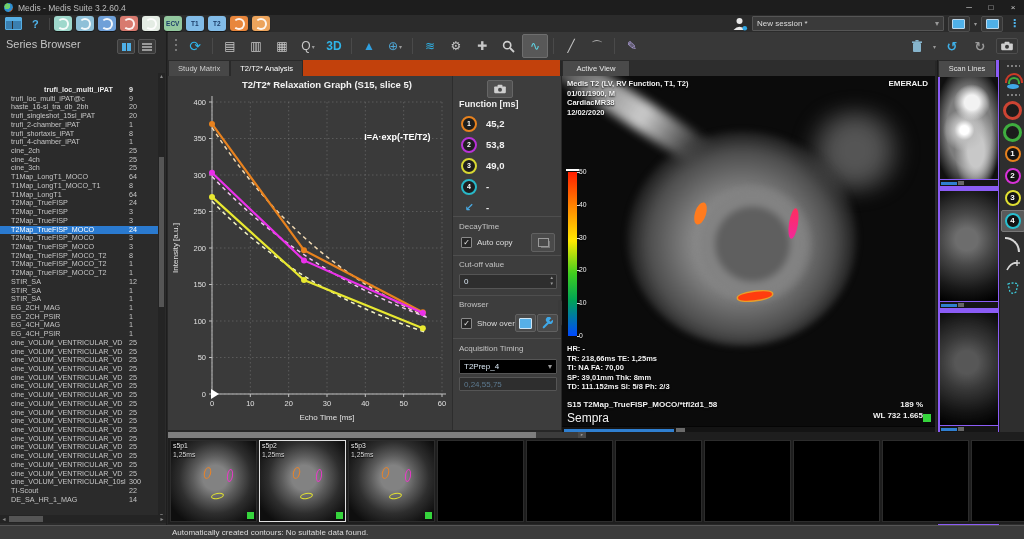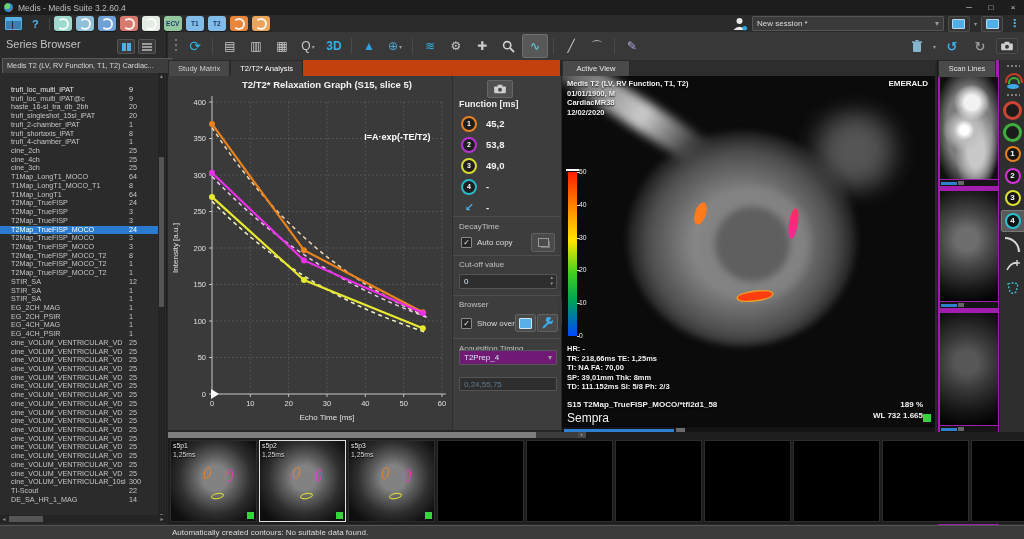--- a/index.html
+++ b/index.html
@@ -58,21 +58,21 @@
     linear-gradient(90deg,#4fb0e8 0 4px,transparent 4px 5px,#4fb0e8 5px);}
   .list-glyph{width:10px;height:8px;background:repeating-linear-gradient(180deg,#9a9a9a 0 2px,transparent 2px 3px);}
   #sb-tab{position:absolute;left:2px;top:26px;width:160px;height:14px;background:#3d3d3d;border:1px solid #5a5a5a;border-bottom:none;
     font-size:7.3px;color:#d8d8d8;line-height:14px;padding:0 4px;white-space:nowrap;overflow:hidden;}
   #sb-header{position:absolute;left:0;top:40px;width:166px;height:13px;background:#323232;border-top:1px solid #5a5a5a;border-bottom:1px solid #444;
     display:flex;font-size:7.3px;color:#b8b8b8;line-height:12px;}
   #sb-header .c1{padding-left:11px;flex:1;}
   #sb-header .c2{width:34px;}
   #series-rows{position:absolute;left:0;top:54px;width:159px;height:428px;overflow:hidden;}
   .srow{display:flex;height:8.72px;line-height:8.8px;font-size:7.2px;color:#c6c6c6;white-space:nowrap;}
-  .srow.bold{font-weight:normal;color:#e8e8e8;}
+  .srow.bold{font-weight:bold;color:#e8e8e8;padding-left:33px;}
   .srow.sel{background:#2a7ad0;color:#fff;}
   .sdesc{padding-left:11px;flex:1;overflow:hidden;}
   .simg{width:30px;}
   #sb-vscroll{position:absolute;right:1px;top:41px;width:7px;height:446px;background:#242424;}
   #sb-vscroll .thumb{position:absolute;left:1px;top:84px;width:5px;height:150px;background:#555;}
   .scroll-arr{position:absolute;left:0;width:7px;height:7px;color:#888;font-size:5px;text-align:center;line-height:7px;}
   #sb-hscroll{position:absolute;left:0;bottom:2px;width:166px;height:8px;background:#242424;}
   #sb-hscroll .thumb{position:absolute;left:9px;top:1px;width:34px;height:6px;background:#555;}
   .hsarr{position:absolute;top:0;width:8px;height:8px;color:#888;font-size:5px;text-align:center;line-height:8px;}
   
@@ -139,21 +139,21 @@
     text-shadow:0 1px 2px #000;}
   #series-line{position:absolute;left:5px;top:324px;font-size:8px;font-weight:bold;color:#f2f2f2;text-shadow:0 1px 2px #000;}
   #vendor-line{position:absolute;left:5px;top:335px;font-size:12px;font-weight:normal;color:#f2f2f2;text-shadow:0 1px 2px #000;}
   #zoom-pct{position:absolute;right:12px;top:324px;font-size:8px;font-weight:bold;color:#f2f2f2;}
   #wl-line{position:absolute;right:12px;top:335px;font-size:8px;font-weight:bold;color:#f2f2f2;}
   #av-green{position:absolute;right:4px;bottom:4px;width:8px;height:8px;background:#35d43c;}
   #av-slider{position:absolute;left:0;top:367px;width:373px;height:7px;background:#141414;}
   #av-slider .bar{position:absolute;left:2px;top:2px;width:110px;height:3px;background:#2f7fd0;}
   #av-slider .nub{position:absolute;left:114px;top:1px;width:9px;height:5px;background:#6a6a6a;}
   
-  #scanlines-panel{left:937px;top:60px;width:62px;height:465px;background:#a21caf;border-left:1px solid #1c1c1c;}
+  #scanlines-panel{left:937px;top:60px;width:62px;height:465px;background:#8b5cf6;border-left:1px solid #1c1c1c;}
   #sl-tab{position:absolute;left:0;top:0;width:56px;height:16px;background:#4a4a4a;border:1px solid #2a2a2a;border-bottom:none;
     font-size:7.4px;color:#e4e4e4;line-height:16px;text-align:center;}
   .sl-thumb{position:absolute;left:2px;width:58px;background:#000;overflow:hidden;}
   .t1{top:17px;height:102px;}
   .t1 .b{position:absolute;inset:0;background:
      radial-gradient(circle at 55% 25%,#f2f2f2 0 9%,transparent 22%),
      radial-gradient(circle at 42% 52%,#ffffff 0 7%,#bdbdbd 16%,transparent 34%),
      radial-gradient(ellipse at 62% 72%,#c8c8c8 0 16%,transparent 42%),
      radial-gradient(ellipse at 50% 50%,#7c7c7c 0 55%,#101010 88%);}
   .t2x{top:131px;height:110px;}
@@ -364,21 +364,20 @@
 <div class="abs" id="series-panel">
   <span id="sb-title">Series Browser</span>
   <div id="sb-viewbtns">
     <div class="vbtn">
         <div class="grid-glyph"></div>
       </div>
     <div class="vbtn">
         <div class="list-glyph"></div>
       </div>
   </div>
-  <div id="sb-tab">Medis T2 (LV, RV Function, T1, T2) Cardiac...</div>
   <div id="series-rows">
       <div class="srow bold">
         <span class="sdesc">trufi_loc_multi_iPAT</span>
         <span class="simg">9</span>
       </div>
       <div class="srow">
         <span class="sdesc">trufi_loc_multi_iPAT@c</span>
         <span class="simg">9</span>
       </div>
       <div class="srow">
@@ -714,21 +713,21 @@
     <div class="overlay-glyph"></div>
   </div>
   <div class="panelbtn" style="left:84px;top:238px;width:19px;height:16px;">
     <svg width="12" height="12" viewBox="0 0 14 14">
       <path d="M2 12 L7 7" stroke="#3fa8e8" stroke-width="2.4" stroke-linecap="round"></path>
       <path d="M6.2 6.2 a3.4 3.4 0 1 1 4.6 -4.6 l-2.4 2.4 1.6 1.6 2.4 -2.4 a3.4 3.4 0 0 1 -4.6 4.6 z" fill="#3fa8e8"></path>
     </svg>
   </div>
   <div class="dp-sep" style="top:262px;"></div>
   <div class="dp-label" style="top:268px;">Acquisition Timing</div>
-  <div class="field" style="left:6px;top:274px;width:88px;height:13px;background:#701a75;">
+  <div class="field" style="left:6px;top:283px;width:88px;height:13px;background:#000000;">
     <span>T2Prep_4</span>
     <span class="combo-caret">▾</span>
   </div>
   <div class="field disabled-field" style="left:6px;top:301px;width:88px;height:12px;">0,24,55,75</div>
 </div>
 
 <div class="abs vdivider"></div>
 
 <div class="abs" id="active-panel">
   <div id="av-tabrow"></div>

